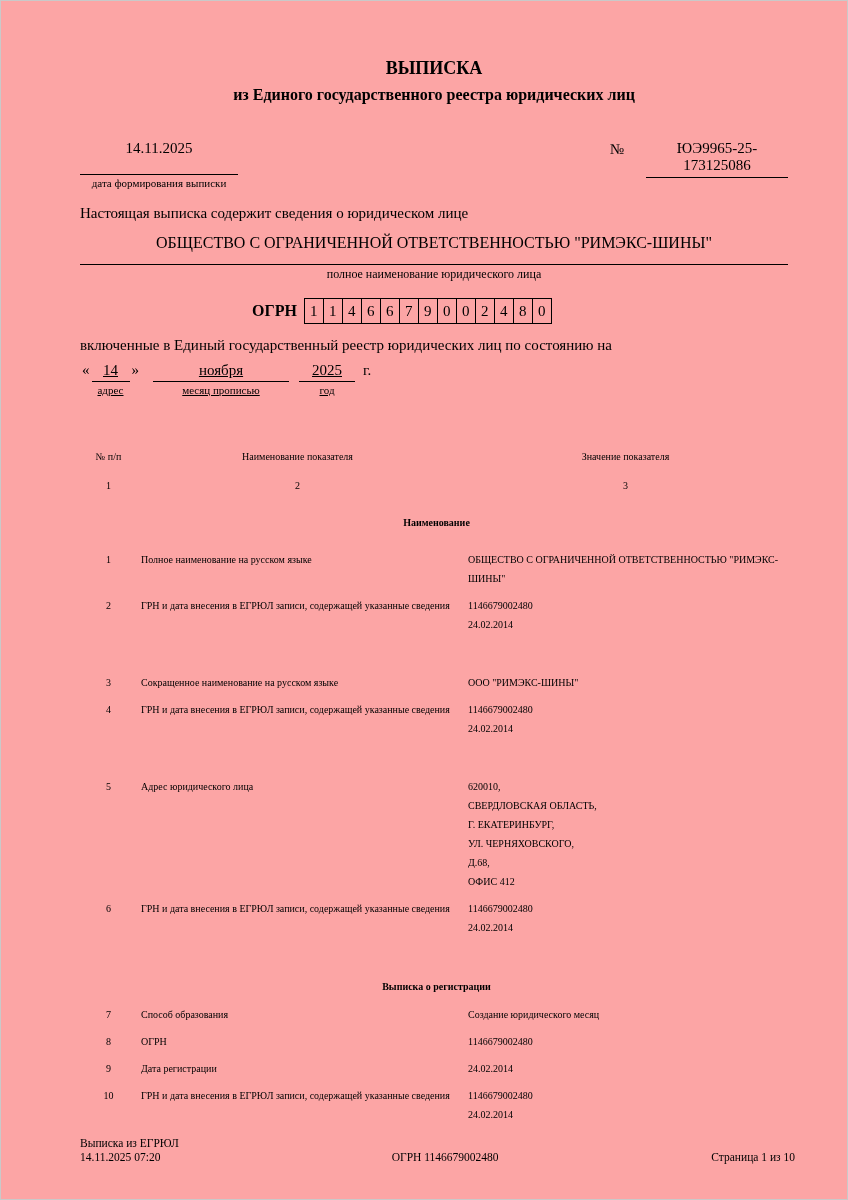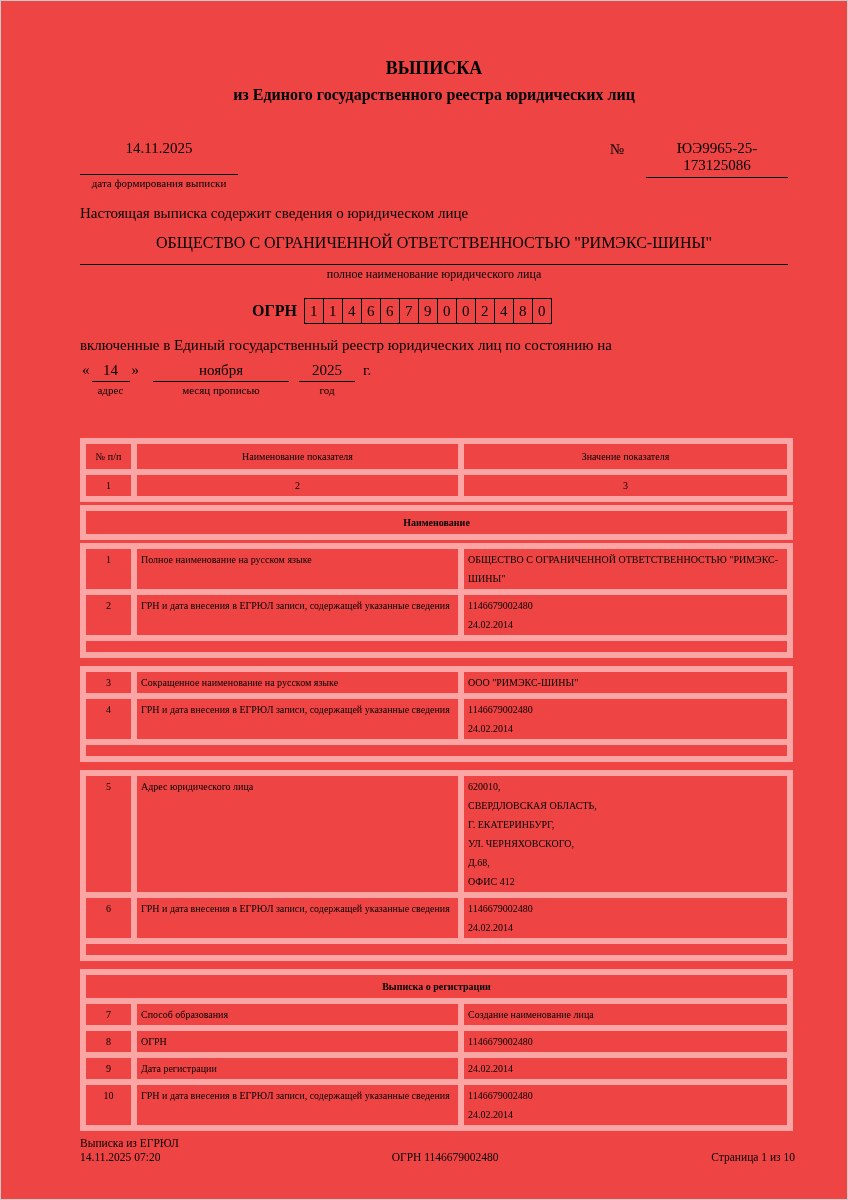--- a/index.html
+++ b/index.html
@@ -1,18 +1,18 @@
 <!DOCTYPE html>
 <html><head>
 <meta charset="utf-8">
 <style>
   * { margin:0; padding:0; box-sizing:border-box; }
   html,body { background:#e9e9e9; }
   .page {
-    width:848px; height:1200px; background:#ef4444; position:relative;
+    width:848px; height:1200px; background:#fca5a5; position:relative;
     font-family:"Liberation Serif", serif; color:#000;
     outline:1px solid #c9c9c9; outline-offset:-1px;
     margin:0 auto; overflow:hidden;
   }
   .content { position:absolute; left:80px; top:0; width:708px; }
 
   .title { padding-top:58px; text-align:center; font-size:18px; font-weight:bold; }
   .subtitle { margin-top:7px; text-align:center; font-size:16px; font-weight:bold; }
 
   .meta-row { margin-top:36px; display:flex; justify-content:space-between; align-items:flex-start; }
@@ -31,21 +31,21 @@
   .ogrn-row { margin-top:16px; padding-left:172px; display:flex; align-items:center; }
   .ogrn-label { font-size:16px; font-weight:bold; margin-right:8px; }
   .ogrn-boxes { display:flex; }
   .ogrn-box { width:20px; height:26px; border:1px solid #000; margin-left:-1px;
               text-align:center; line-height:24px; font-size:15px; }
 
   .included { margin-top:13px; font-size:15px; }
 
   .date-line { margin-top:8px; display:flex; align-items:flex-start; font-size:15px; }
   .dl-quote { padding:0 2px; }
-  .dl-seg { text-align:center; }
+  .dl-seg { text-align:center;text-decoration:underline; }
   .dl-seg .dl-val { border-bottom:1px solid #000; padding-bottom:2px; font-size:15px; }
   .dl-seg .dl-cap { font-size:11px; padding-top:2px; }
   .seg-day { width:38px; }
   .seg-month { width:136px; margin-left:12px; }
   .seg-year { width:56px; margin-left:10px; }
   .dl-suffix { margin-left:8px; }
 
   .tbl { margin-top:42px; }
   table.blk { border-collapse:collapse; table-layout:fixed; width:707px; margin-bottom:8px; }
   table.blk.tight { margin-bottom:3px; }
@@ -253,21 +253,21 @@
             <col class="w2">
             <col class="w3">
           </colgroup>
         <tbody>
           <tr class="sec">
             <td colspan="3">Выписка о регистрации</td>
           </tr>
           <tr>
             <td class="cnum">7</td>
             <td>Способ образования</td>
-            <td class="val">Создание наименование лица</td>
+            <td class="val">Создание юридического месяц</td>
           </tr>
           <tr>
             <td class="cnum">8</td>
             <td>ОГРН</td>
             <td class="val">1146679002480</td>
           </tr>
           <tr>
             <td class="cnum">9</td>
             <td>Дата регистрации</td>
             <td class="val">24.02.2014</td>

